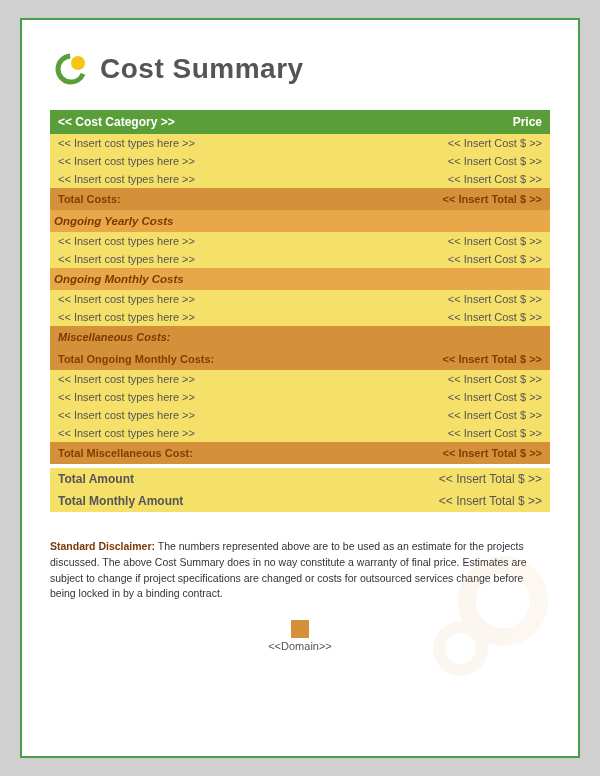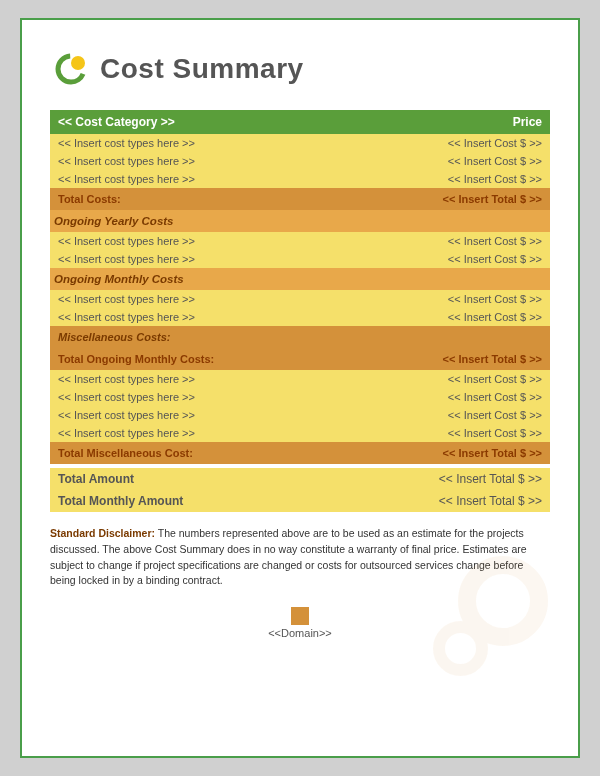--- a/index.html
+++ b/index.html
@@ -95,21 +95,21 @@
     
     .cost-table .spacer-row td {
       background: white;
       height: 4px;
       padding: 0;
     }
     .col-category { width: 62%; }
     .col-price { width: 38%; }
     
     .disclaimer {
-      margin-top: 14px;
+      margin-top: 27px;
       font-size: 10.5px;
       color: #333;
       line-height: 1.5;
     }
     .disclaimer-label {
       font-weight: bold;
       color: #7a3a00;
     }
     
     .footer {

